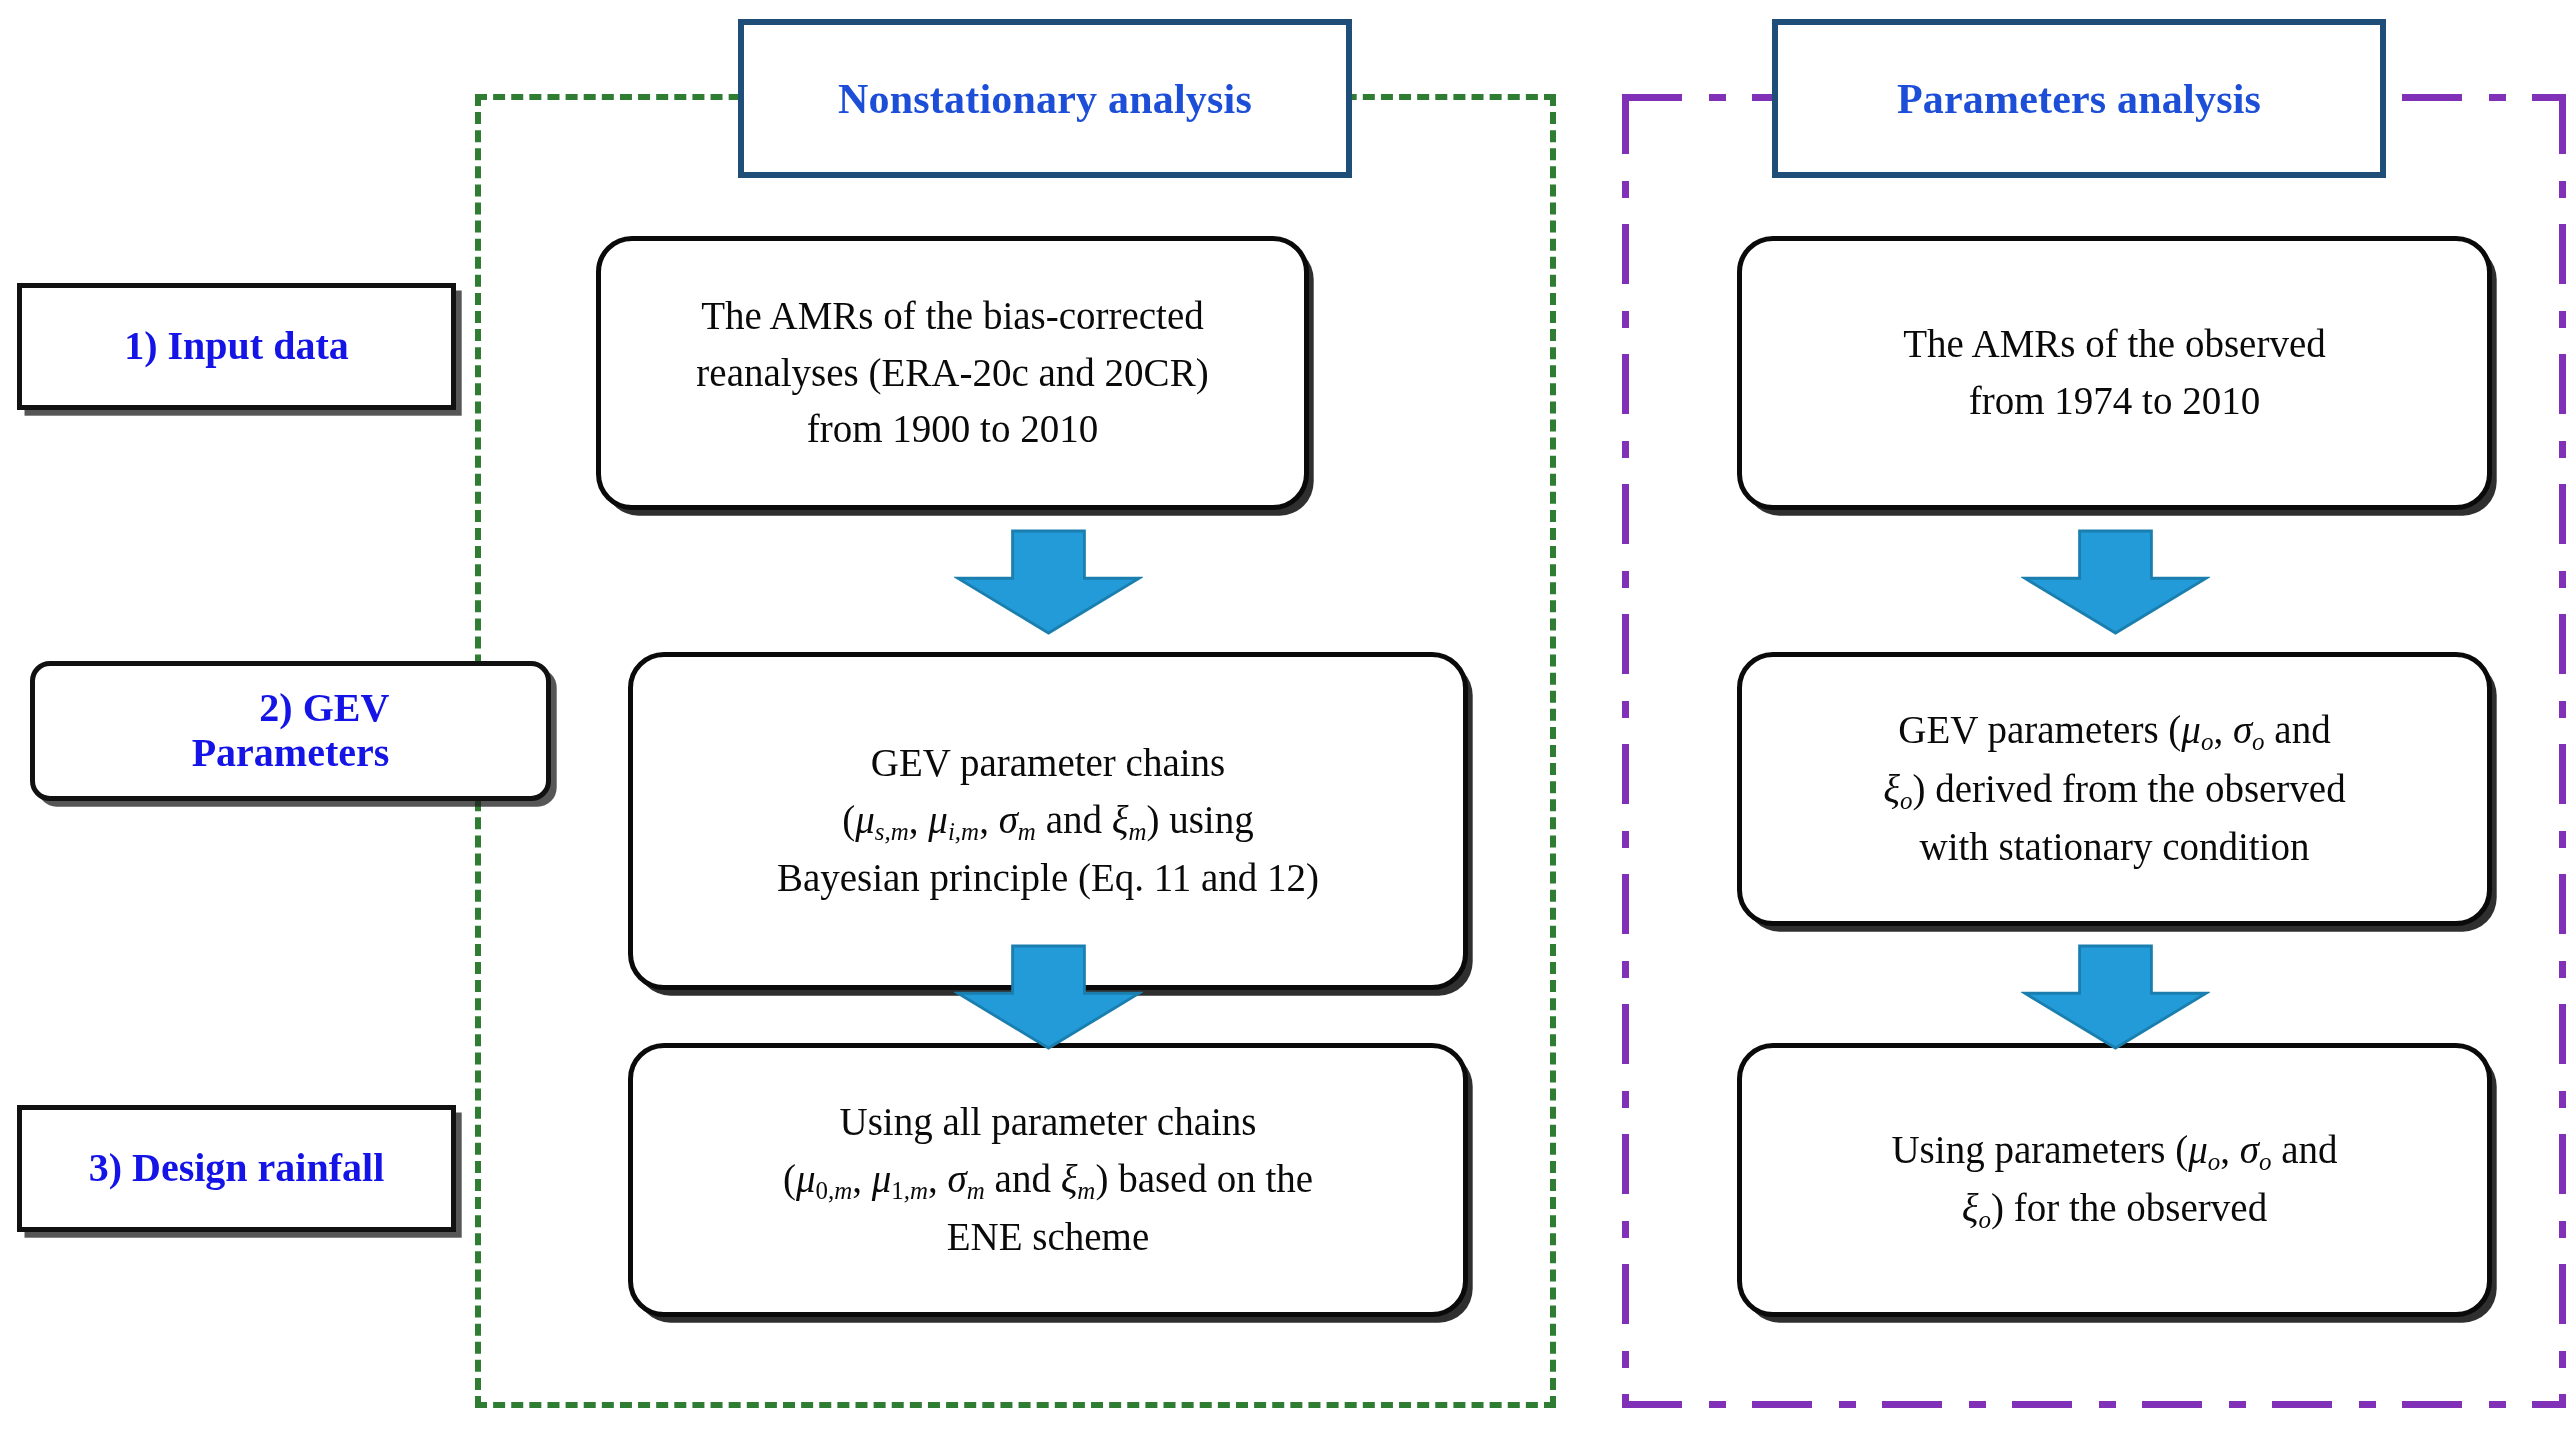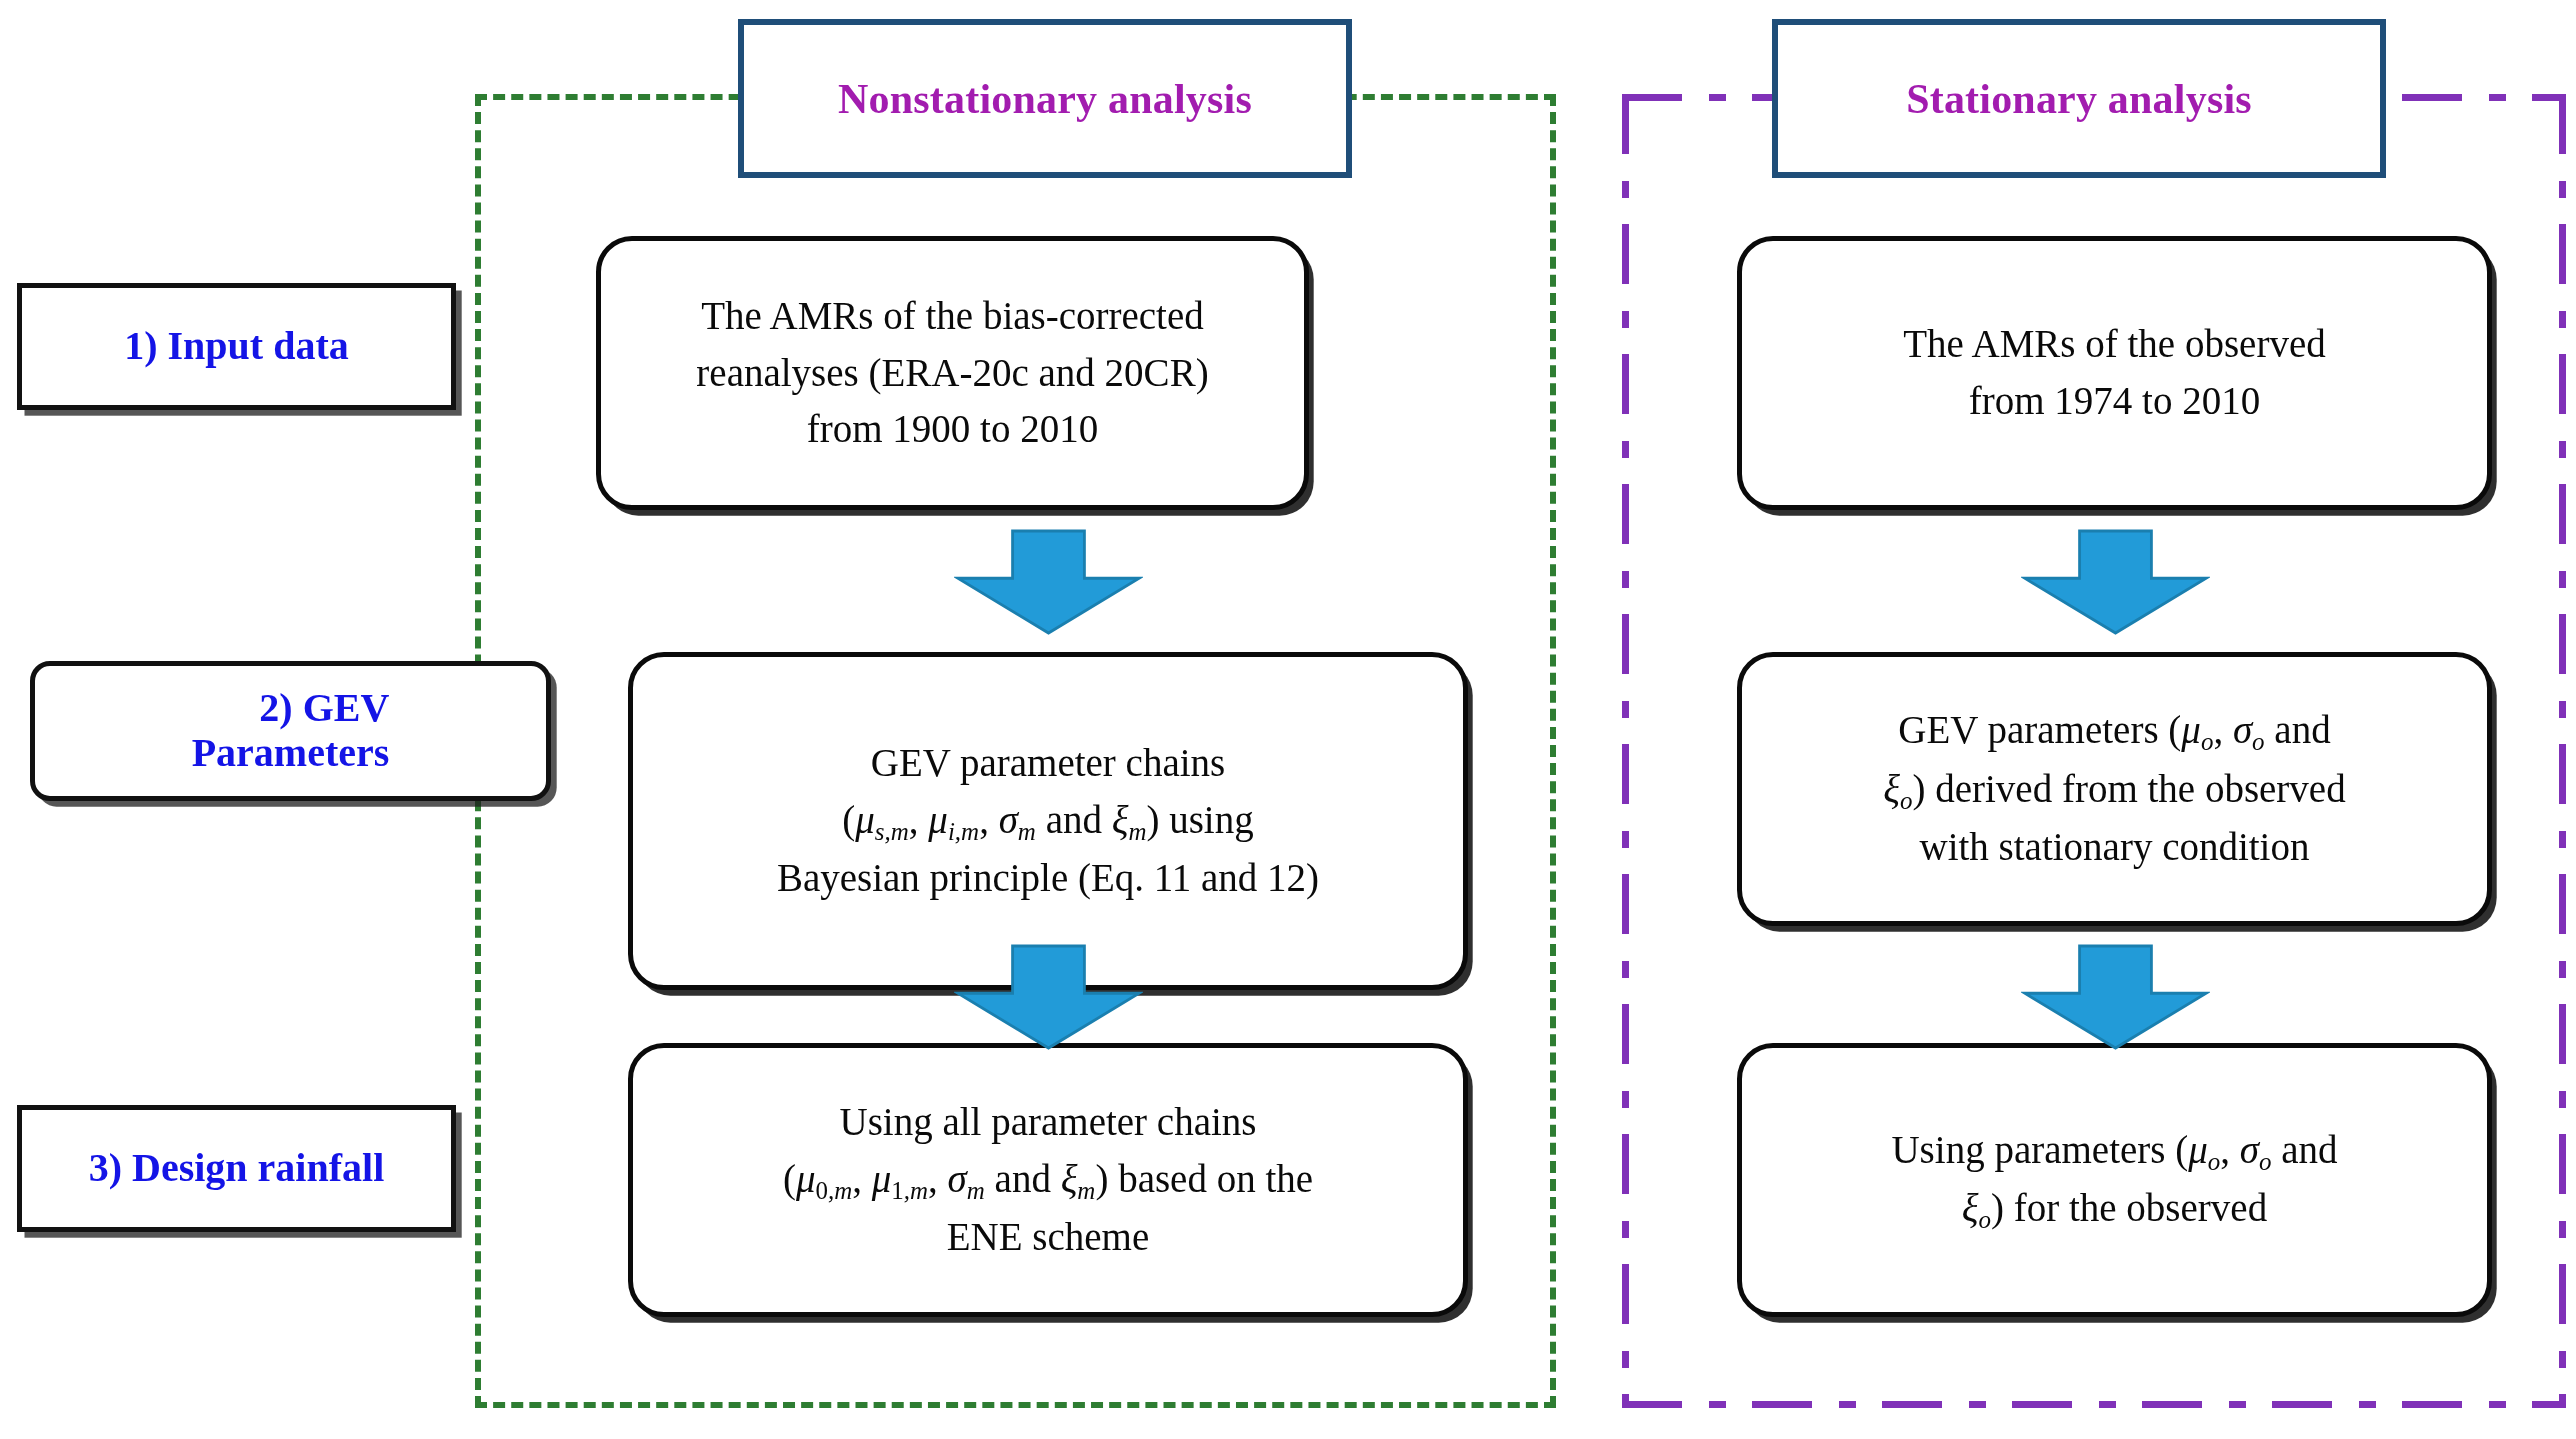--- a/index.html
+++ b/index.html
@@ -79,21 +79,21 @@
     background: #ffffff;
     border: 6.6px solid #1F4E79;
     display: flex;
     align-items: center;
     justify-content: center;
     z-index: 6;
   }
   .title-box .title-text {
     font-weight: bold;
     font-size: 42px;
-    color: #a21caf;
+    color: #1d4ed8;
     letter-spacing: 0.2px;
     white-space: nowrap;
   }
   .title-nonstationary {
     left: 738px;
     top: 19px;
     width: 614px;
     height: 159px;
   }
   .title-stationary {
@@ -187,21 +187,21 @@
     <div class="dashdot-edge dd-bottom"></div>
     <div class="dashdot-edge dd-left"></div>
     <div class="dashdot-edge dd-right"></div>
   </div>
 
   <div class="title-box title-nonstationary">
     <span class="title-text">Nonstationary analysis</span>
   </div>
 
   <div class="title-box title-stationary">
-    <span class="title-text">Stationary analysis</span>
+    <span class="title-text">Parameters analysis</span>
   </div>
 
   <div class="stage-box stage-1">
     <span class="stage-text">1)&nbsp;Input&nbsp;data</span>
   </div>
 
   <div class="stage-box stage-2">
     <span class="stage-text">2)&nbsp;GEV<br>Parameters</span>
   </div>
 

